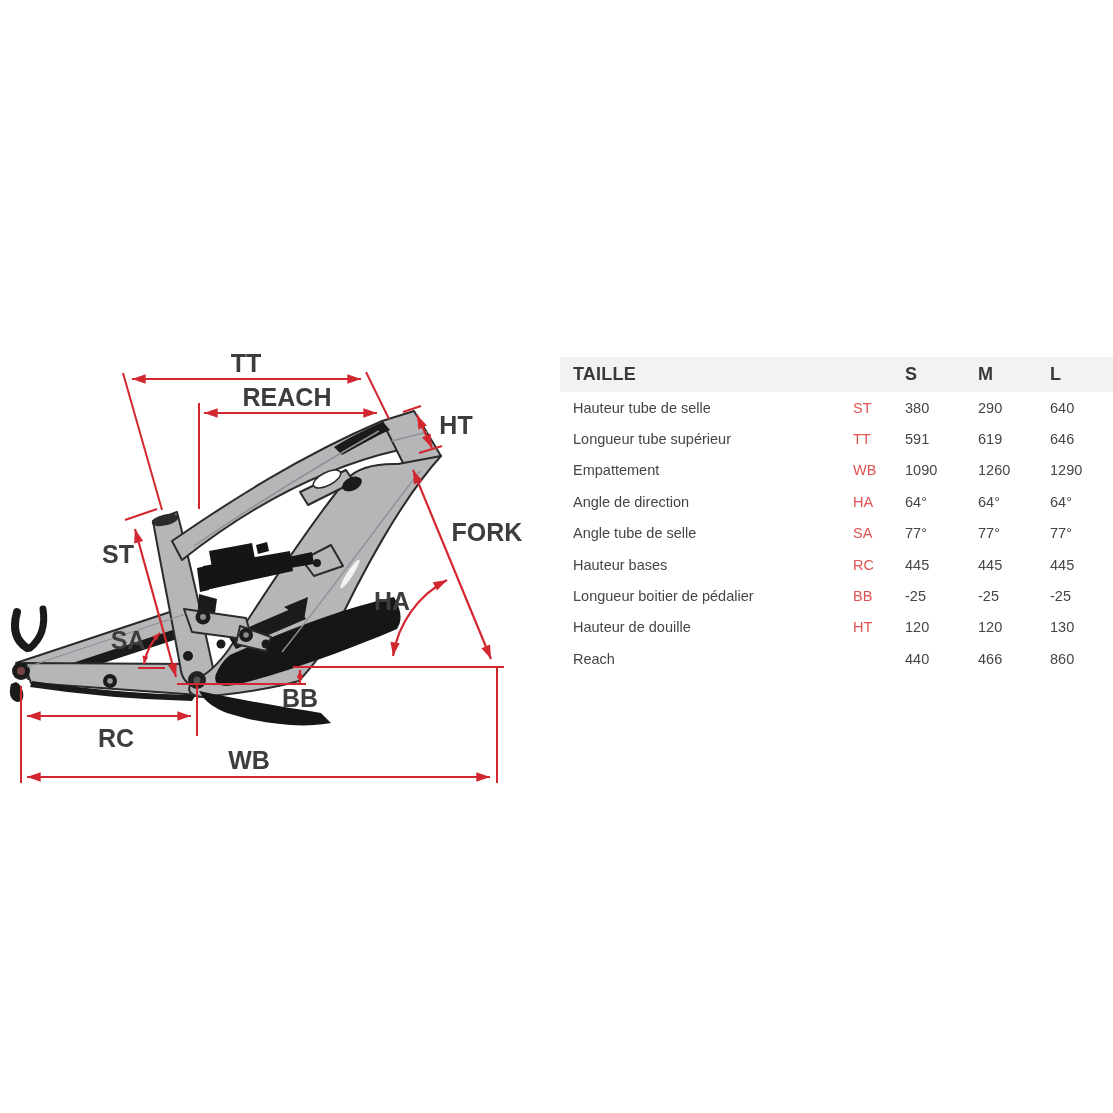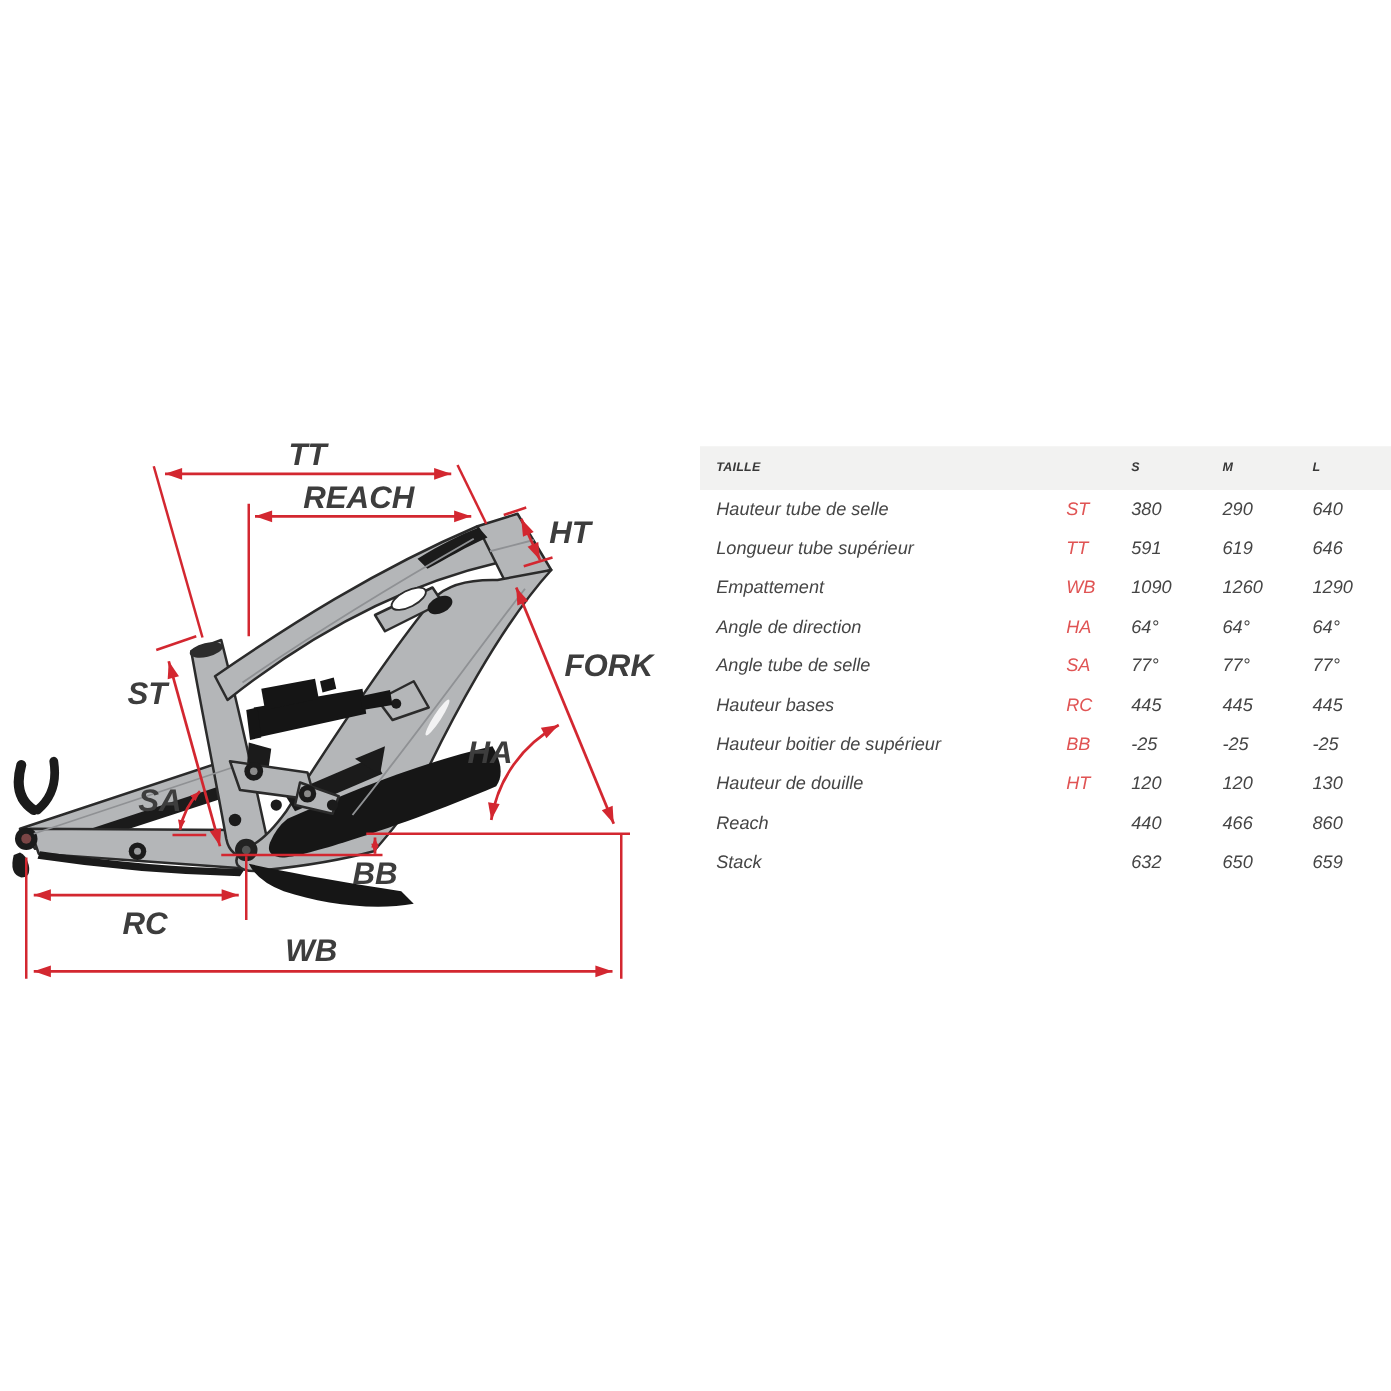--- a/index.html
+++ b/index.html
@@ -1,22 +1,22 @@
 <!DOCTYPE html>
 <html><head>
 <meta charset="utf-8">
 <style>
   html,body{margin:0;padding:0;background:#fff;}
   .canvas{position:relative;width:1113px;height:1113px;background:#fff;overflow:hidden;
-          font-family:"Liberation Sans",sans-serif;font-style:italic;}
+          font-family:"Liberation Sans",sans-serif;}
   .diagram{position:absolute;left:0;top:330px;width:560px;height:460px;}
   .dim-label{font-family:"Liberation Sans",sans-serif;font-weight:700;font-size:25px;fill:#3d3d3d;}
   .geo-table{position:absolute;left:560px;top:357px;width:553px;color:#454545;font-size:14.5px;}
   .g-head{display:grid;grid-template-columns:293px 52px 73px 72px auto;height:35px;align-items:center;
-          background:#f2f2f1;font-weight:700;font-size:10px;color:#383838;letter-spacing:.2px;}
+          background:#f2f2f1;font-weight:700;font-size:18px;color:#383838;letter-spacing:.2px;}
   .g-row{display:grid;grid-template-columns:293px 52px 73px 72px auto;height:31.4px;align-items:center;}
   .cell-label{padding-left:13px;white-space:nowrap;}
   .cell-code{color:#e05454;}
 </style>
 </head>
 <body>
 
 <div class="canvas">
 
   <svg class="diagram" viewBox="0 330 560 460" xmlns="http://www.w3.org/2000/svg">
@@ -182,21 +182,21 @@
 
   <div class="g-row">
     <div class="cell-label">Hauteur bases</div>
     <div class="cell-code">RC</div>
     <div>445</div>
     <div>445</div>
     <div>445</div>
   </div>
 
   <div class="g-row">
-    <div class="cell-label">Hauteur boitier de supérieur</div>
+    <div class="cell-label">Longueur boitier de pédalier</div>
     <div class="cell-code">BB</div>
     <div>-25</div>
     <div>-25</div>
     <div>-25</div>
   </div>
 
   <div class="g-row">
     <div class="cell-label">Hauteur de douille</div>
     <div class="cell-code">HT</div>
     <div>120</div>
@@ -205,22 +205,15 @@
   </div>
 
   <div class="g-row">
     <div class="cell-label">Reach</div>
     <div class="cell-code"></div>
     <div>440</div>
     <div>466</div>
     <div>860</div>
   </div>
 
-  <div class="g-row">
-    <div class="cell-label">Stack</div>
-    <div class="cell-code"></div>
-    <div>632</div>
-    <div>650</div>
-    <div>659</div>
-  </div>
 </div>
   </div>
 </div>
 
 </body></html>

